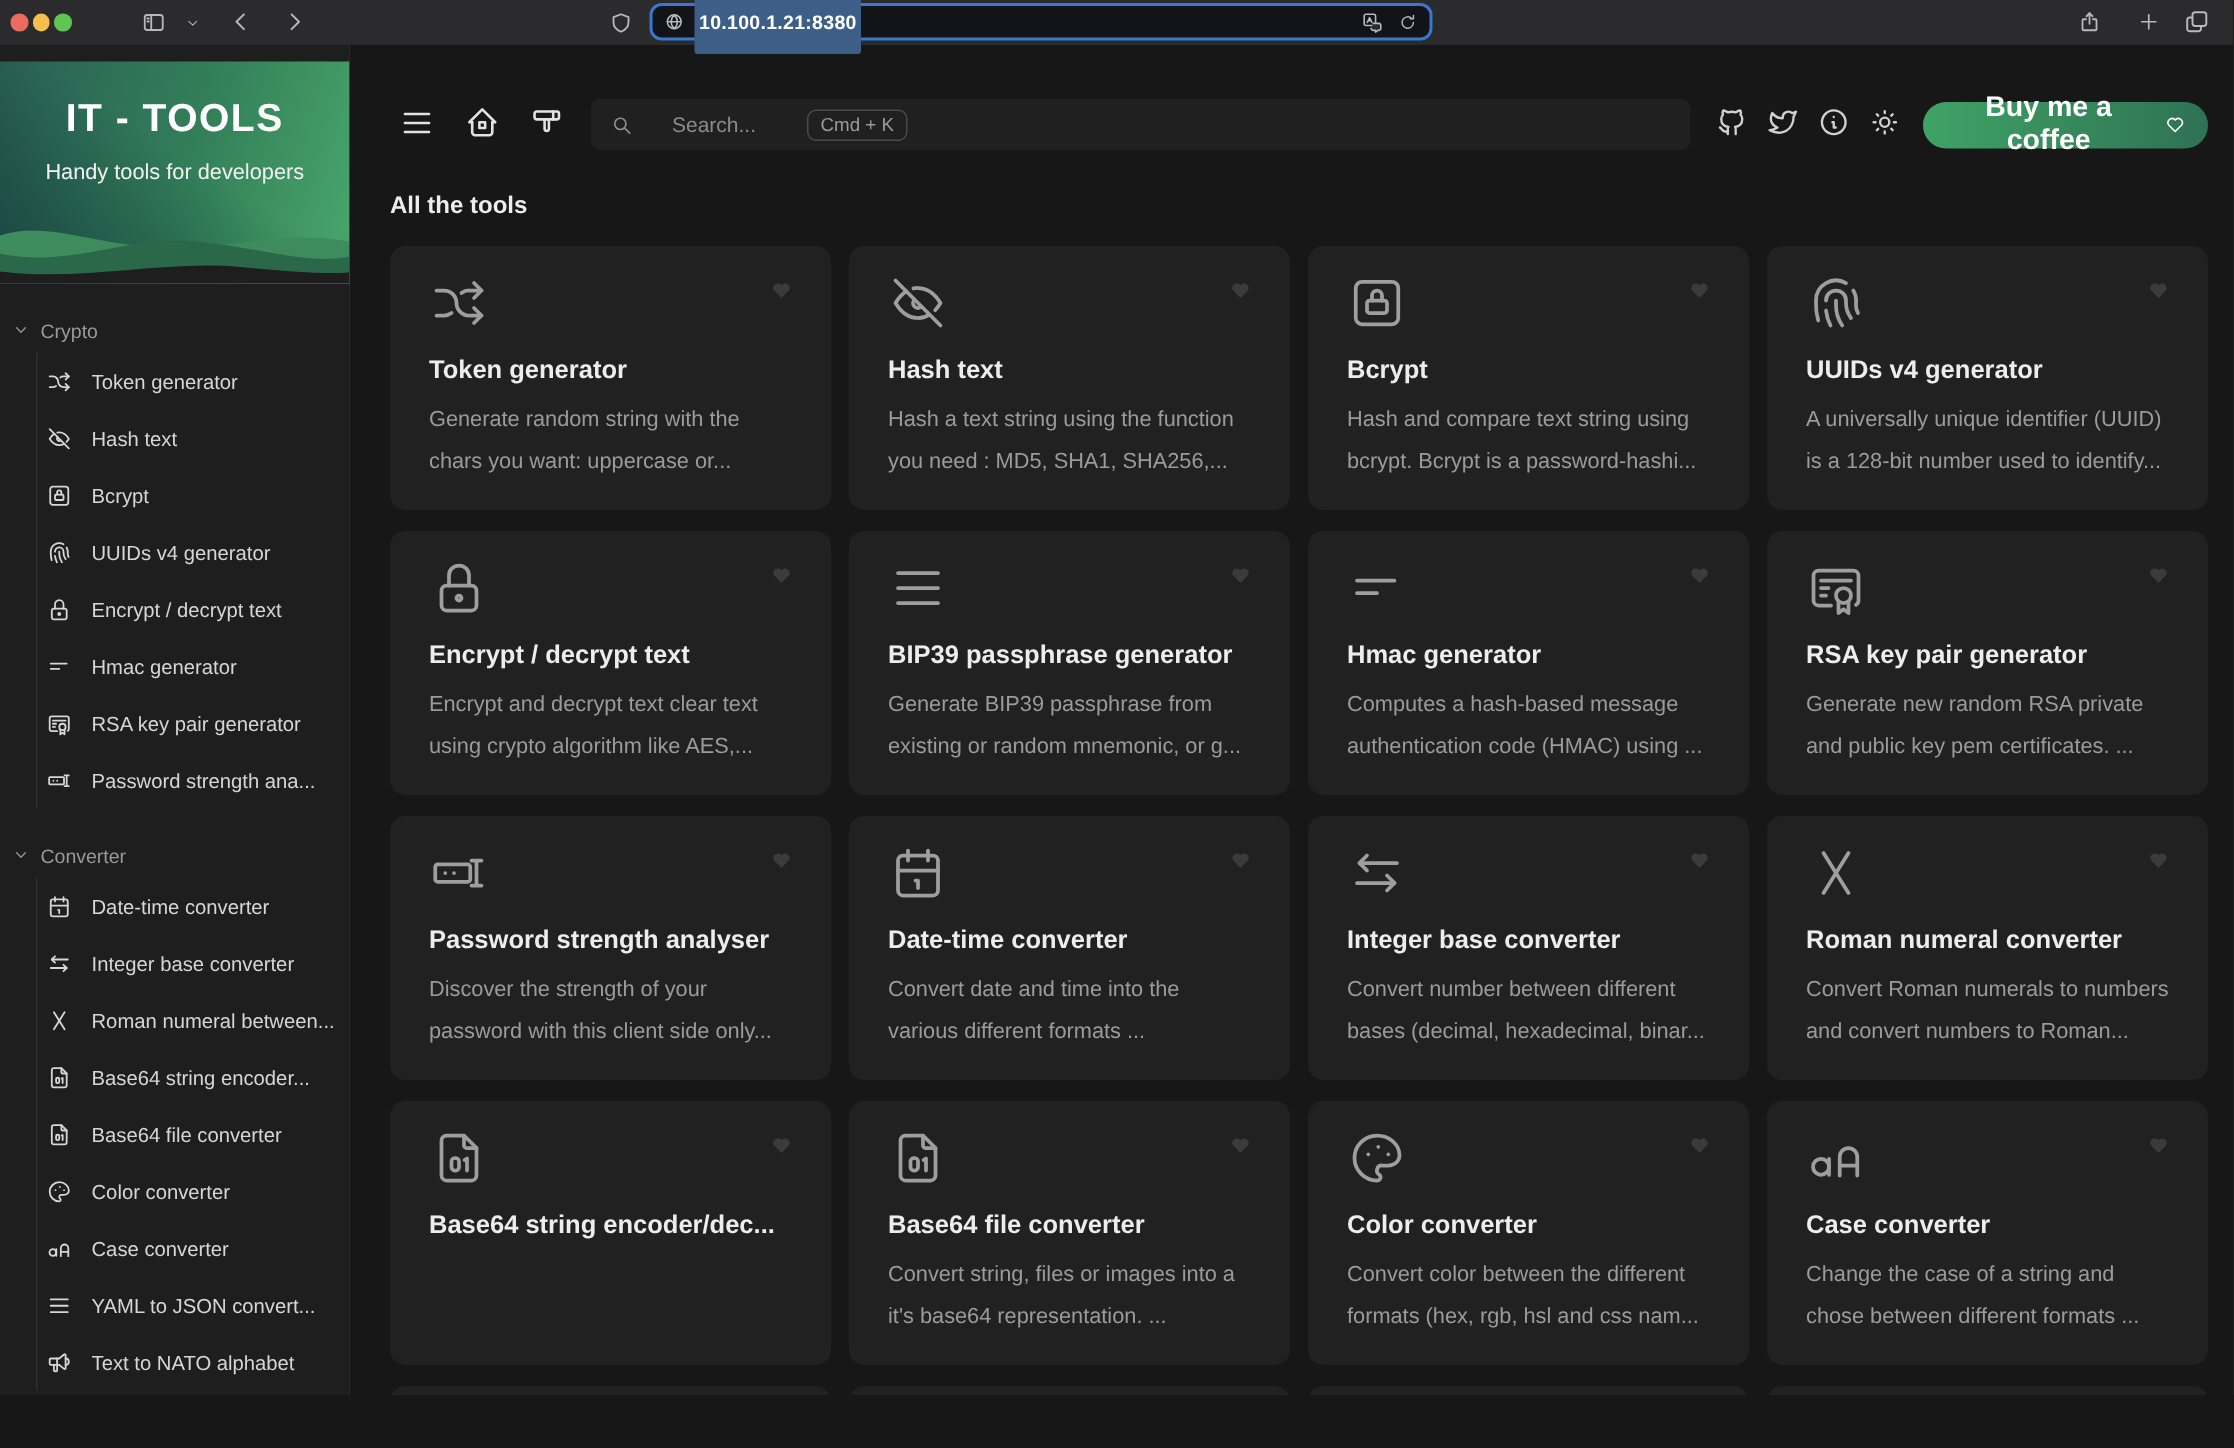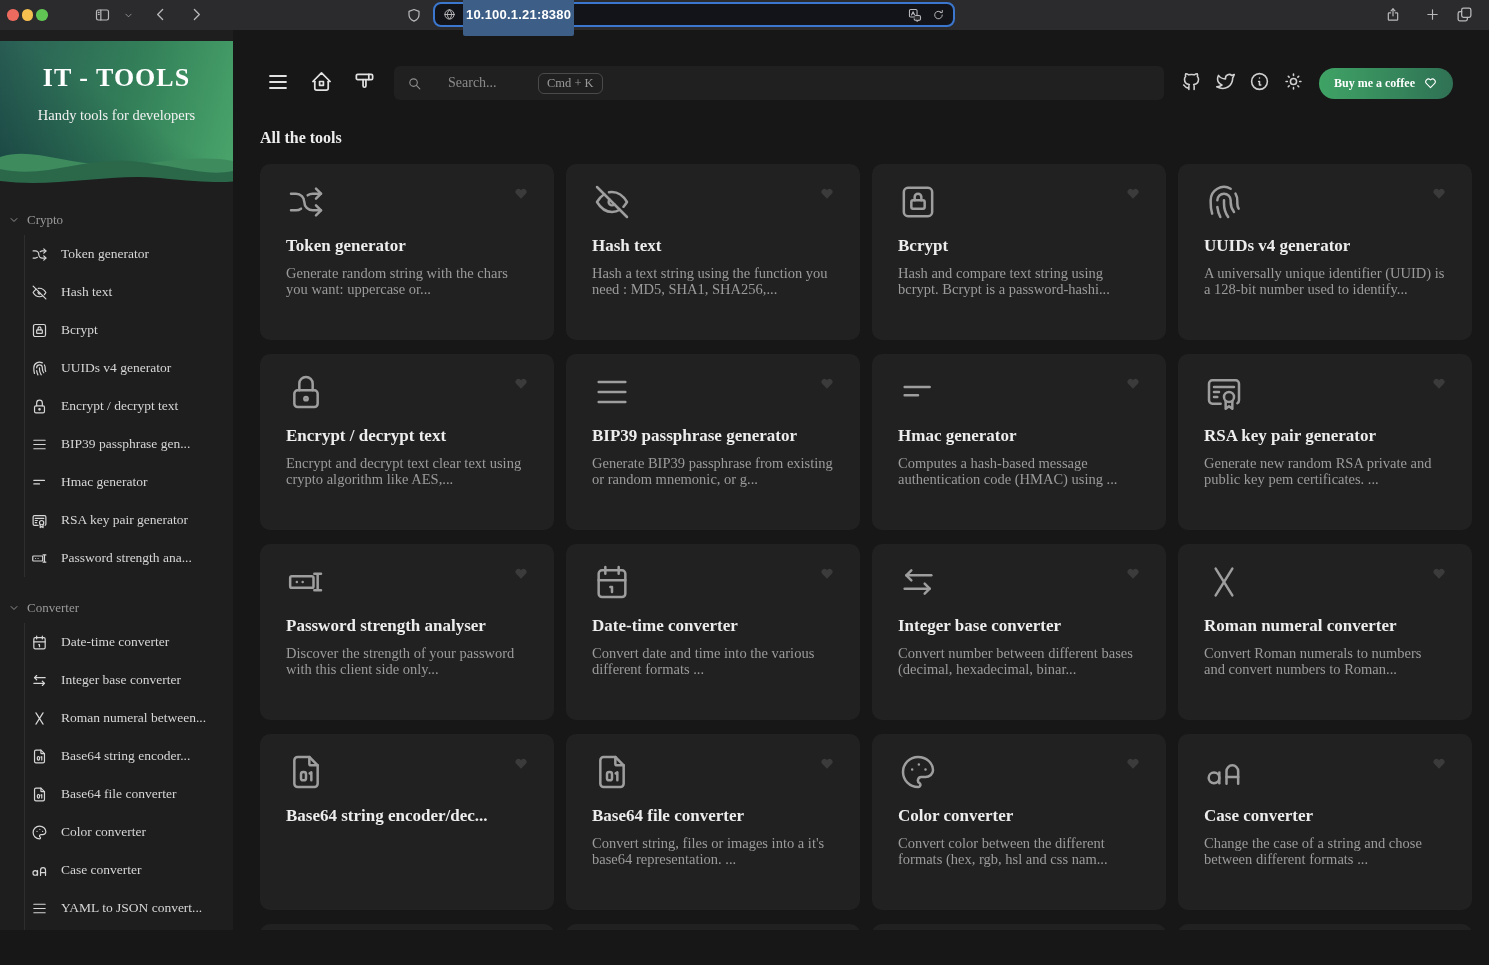--- a/index.html
+++ b/index.html
@@ -28,21 +28,21 @@
     background:#3c5e87; padding:14px 3px; border-radius:2px; letter-spacing:.2px; }
   .url-tools { margin-left:auto; display:flex; gap:9px; align-items:center; }
   .url-tools .ic { position:static !important; }
   .ic-translate { width:16px; height:14px; color:#b9b9bb; }
   .ic-reload { width:13px; height:14px; color:#b9b9bb; }
   .ic-share { left:1385px; top:5px; width:16px; height:19px; color:#c3c3c5; }
   .ic-plus { left:1425px; top:7px; width:15px; height:15px; color:#c3c3c5; }
   .ic-tabs { left:1456px; top:6px; width:17px; height:17px; color:#c3c3c5; }
 
   
-  .app { display:flex; height:900px; background:#15803d;font-family:Liberation Serif, serif; }
+  .app { display:flex; height:900px; background:#15803d; }
 
   
   .sidebar { width:233px; flex:0 0 233px; background:#1e1e1e; padding-top:11px; overflow:hidden; }
   .sb-header { position:relative; height:148px; overflow:hidden;
     background:linear-gradient(105deg, var(--grad1) 0%, var(--grad2) 55%, var(--grad3) 100%); }
   .sb-header::before { content:""; position:absolute; inset:0;
     background:linear-gradient(to top right, rgba(8,38,48,.55), rgba(0,0,0,0) 55%); }
   .sb-title { position:relative; padding-top:22px; text-align:center; color:#fff;
     font-size:26px; font-weight:700; letter-spacing:1px; line-height:30px; }
   .sb-sub { position:relative; margin-top:13px; text-align:center; color:#f2f2f2;
@@ -72,35 +72,35 @@
   .search input { background:transparent; border:none; outline:none; color:#bdbdbd;
     font-size:14px; margin-left:26px; width:90px; font-family:inherit; }
   .search input::placeholder { color:#8b8b8b; }
   .kbd { border:1px solid #4a4a4a; border-radius:6px; padding:2.5px 8px; color:#9a9a9a;
     font-size:12.5px; line-height:14px; }
   .tb-right { display:flex; align-items:center; margin-left:17px; gap:13px; }
   .tb-right .tb-btn .ic { width:21px; height:21px; color:#d0d0d0; }
   .coffee { margin-left:15px; height:31px; border:none; border-radius:16px; cursor:pointer;
     padding:0 15px; display:flex; align-items:center; gap:8px;
     background:linear-gradient(90deg, var(--coffee1), var(--coffee2));
-    color:#fff; font-size:12px; font-weight:700; font-family:inherit; }
+    color:#fff; font-size:19px; font-weight:700; font-family:inherit; }
   .coffee .ic { width:15px; height:14px; color:#fff; }
 
   .page-title { margin-top:28px; color:#ededed; font-size:16px; font-weight:700; line-height:19px; }
 
   .grid { margin-top:17px; display:grid; grid-template-columns:repeat(4, 294px);
     gap:14px 12px; }
   .card { position:relative; width:294px; height:176px; background:#212121; border-radius:10px;
     padding:18px 26px 0 26px; cursor:pointer; }
   .card .tool-ic { width:40px; height:40px; color:#9e9e9e; }
   .card .heart { position:absolute; top:22px; right:25px; width:16px; height:15px;
     color:#3b3b3b; cursor:pointer; }
   .card h3 { margin-top:10px; color:#ededed; font-size:17px; font-weight:700; line-height:20px;
     white-space:nowrap; overflow:hidden; }
-  .card p { margin-top:9px; color:#9b9b9b; font-size:14.5px; line-height:16px;
+  .card p { margin-top:9px; color:#9b9b9b; font-size:14.5px; line-height:28px;
     display:-webkit-box; -webkit-line-clamp:2; -webkit-box-orient:vertical; overflow:hidden; }
 </style>
 </head>
 <body>
 
 <div class="chrome">
   <div class="traffic">
     <div class="tl red"></div>
     <div class="tl yellow"></div>
     <div class="tl green"></div>
@@ -244,28 +244,20 @@
             </div>
             <div class="nav-item">
               <span class="ic">
                 <svg viewBox="0 0 24 24" fill="none" stroke="currentColor" stroke-width="1.7" stroke-linecap="round" stroke-linejoin="round">
                   <rect x="5" y="11" width="14" height="10" rx="2"></rect>
                   <circle cx="12" cy="16" r="1"></circle>
                   <path d="M8 11V7a4 4 0 0 1 8 0v4"></path>
                 </svg>
               </span>
               <span class="ni-label">Encrypt / decrypt text</span>
-            </div>
-            <div class="nav-item">
-              <span class="ic">
-                <svg viewBox="0 0 24 24" fill="none" stroke="currentColor" stroke-width="1.7" stroke-linecap="round" stroke-linejoin="round">
-                  <path d="M4 6h16M4 12h16M4 18h16"></path>
-                </svg>
-              </span>
-              <span class="ni-label">BIP39 passphrase gen...</span>
             </div>
             <div class="nav-item">
               <span class="ic">
                 <svg viewBox="0 0 24 24" fill="none" stroke="currentColor" stroke-width="1.7" stroke-linecap="round" stroke-linejoin="round">
                   <path d="M4 9h15M4 14h8"></path>
                 </svg>
               </span>
               <span class="ni-label">Hmac generator</span>
             </div>
             <div class="nav-item">

